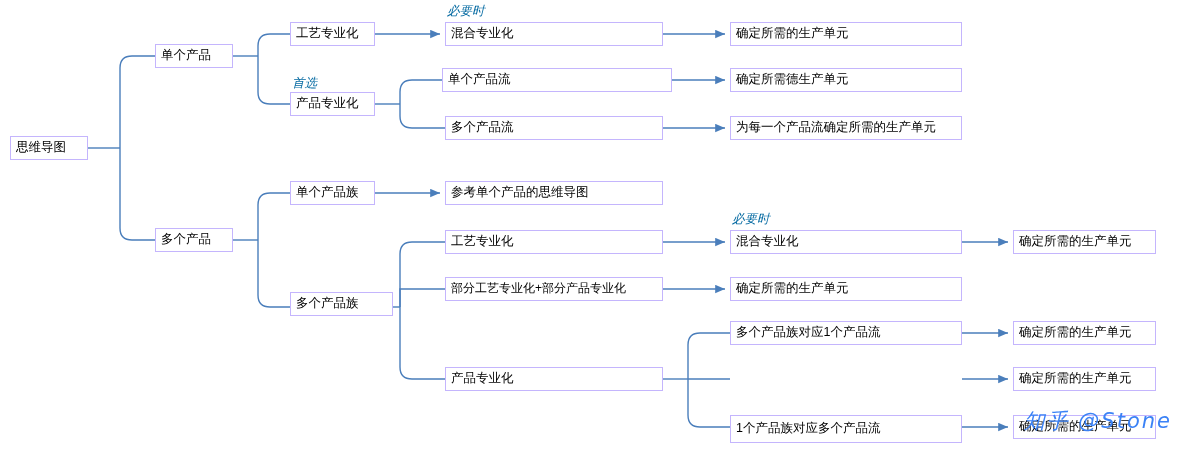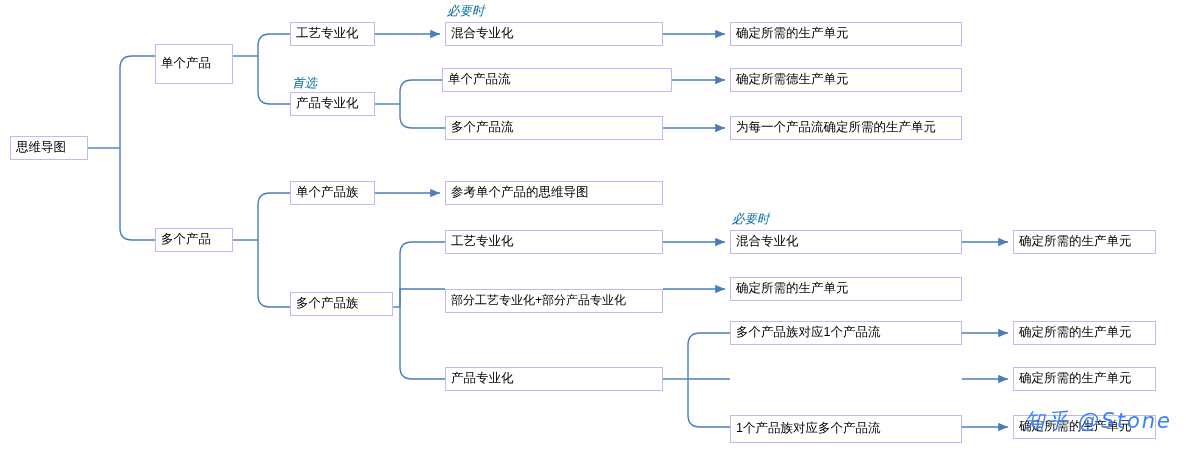--- a/index.html
+++ b/index.html
@@ -111,40 +111,40 @@
       <path d="M688,379 L688,379 L730,379"></path>
       <path d="M688,379 L688,415 Q688,427 700,427 L730,427"></path>
 
       <path d="M962,333 L1008,333" marker-end="url(#arrow)"></path>
       <path d="M962,379 L1008,379" marker-end="url(#arrow)"></path>
       <path d="M962,427 L1008,427" marker-end="url(#arrow)"></path>
     </g>
   </svg>
 
   <div class="node" style="left:10px;top:136px;width:78px;height:24px;">思维导图</div>
-  <div class="node" style="left:155px;top:44px;width:78px;height:40px;">单个产品</div>
+  <div class="node" style="left:155px;top:44px;width:78px;height:24px;">单个产品</div>
   <div class="node" style="left:155px;top:228px;width:78px;height:24px;">多个产品</div>
 
   <div class="node" style="left:290px;top:22px;width:85px;height:24px;">工艺专业化</div>
   <div class="node" style="left:290px;top:92px;width:85px;height:24px;">产品专业化</div>
 
   <div class="node" style="left:445px;top:22px;width:218px;height:24px;">混合专业化</div>
   <div class="node" style="left:442px;top:68px;width:230px;height:24px;">单个产品流</div>
   <div class="node" style="left:445px;top:116px;width:218px;height:24px;">多个产品流</div>
 
   <div class="node" style="left:730px;top:22px;width:232px;height:24px;">确定所需的生产单元</div>
   <div class="node" style="left:730px;top:68px;width:232px;height:24px;">确定所需德生产单元</div>
   <div class="node" style="left:730px;top:116px;width:232px;height:24px;">为每一个产品流确定所需的生产单元</div>
 
   <div class="node" style="left:290px;top:181px;width:85px;height:24px;">单个产品族</div>
   <div class="node" style="left:290px;top:292px;width:103px;height:24px;">多个产品族</div>
 
   <div class="node" style="left:445px;top:181px;width:218px;height:24px;">参考单个产品的思维导图</div>
   <div class="node" style="left:445px;top:230px;width:218px;height:24px;">工艺专业化</div>
-  <div class="node" style="left:445px;top:277px;width:218px;height:24px;font-size:12px;margin-top:12px;">部分工艺专业化+部分产品专业化</div>
+  <div class="node" style="left:445px;top:277px;width:218px;height:24px;font-size:12px;">部分工艺专业化+部分产品专业化</div>
   <div class="node" style="left:445px;top:367px;width:218px;height:24px;">产品专业化</div>
 
   <div class="node" style="left:730px;top:230px;width:232px;height:24px;">混合专业化</div>
   <div class="node" style="left:730px;top:277px;width:232px;height:24px;">确定所需的生产单元</div>
 
   <div class="node" style="left:730px;top:321px;width:232px;height:24px;">多个产品族对应1个产品流</div>
   <div class="node" style="left:730px;top:415px;width:232px;height:28px;">1个产品族对应多个产品流</div>
 
   <div class="node" style="left:1013px;top:230px;width:143px;height:24px;">确定所需的生产单元</div>
   <div class="node" style="left:1013px;top:321px;width:143px;height:24px;">确定所需的生产单元</div>

